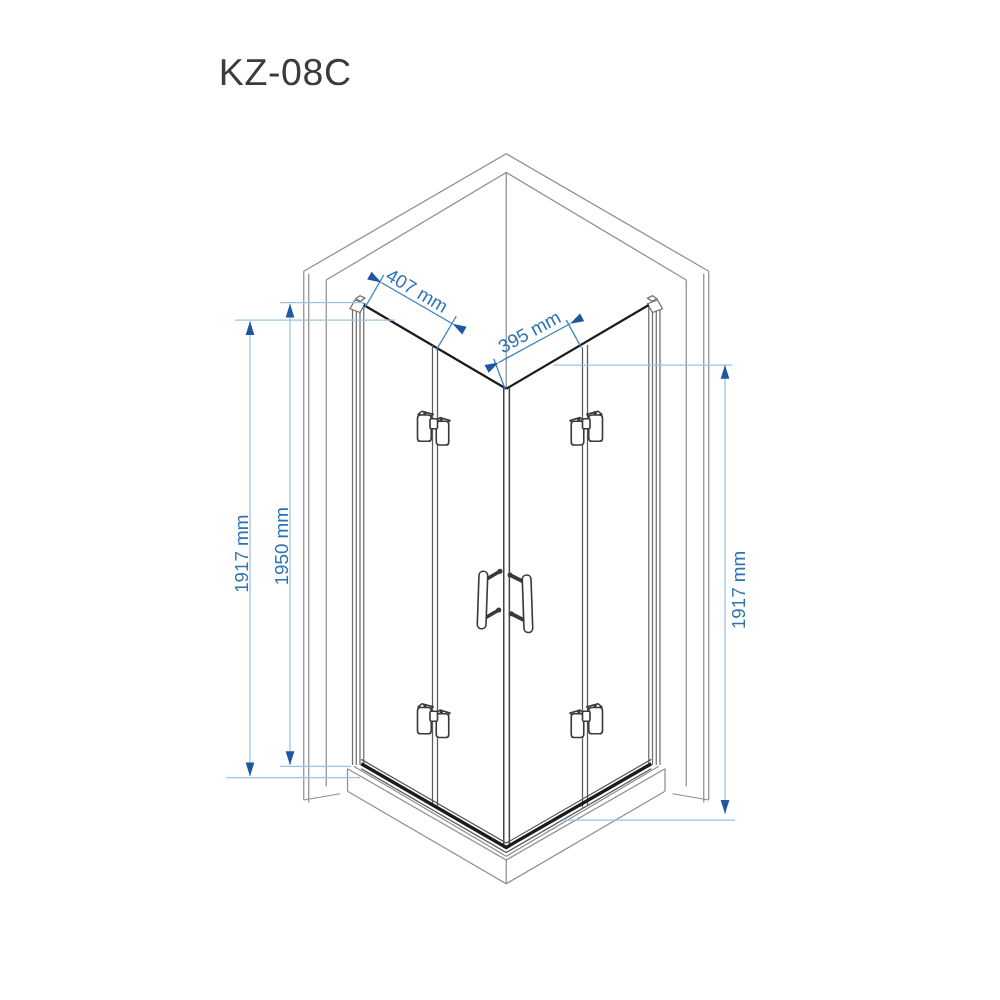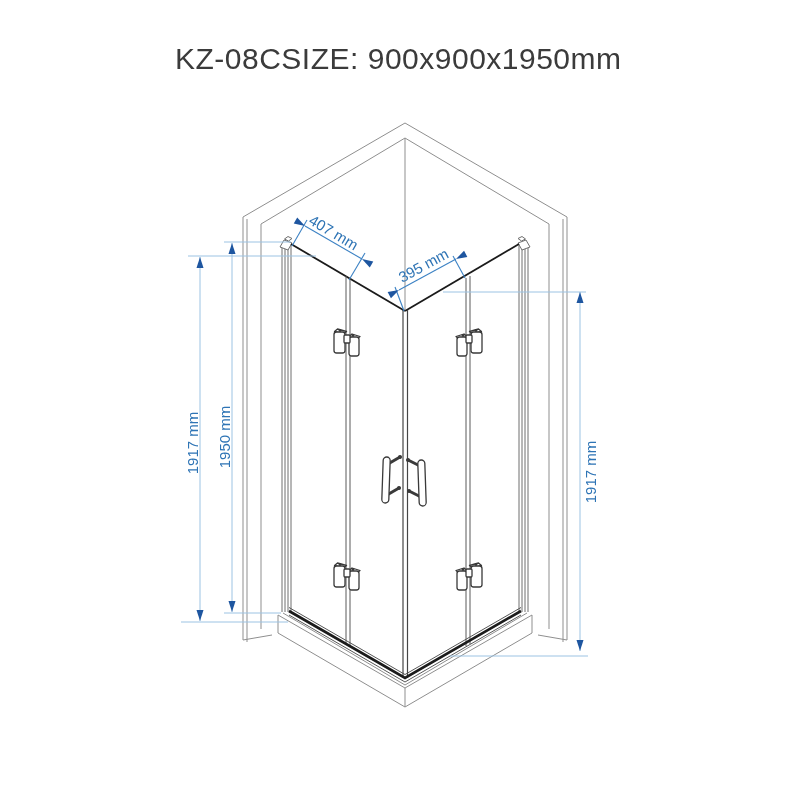--- a/index.html
+++ b/index.html
@@ -9,21 +9,21 @@
     --dimension-text:#2e74b5;
     --outline-dark:#1b1b1b;
     --outline-gray:#8f8f8f;
     --outline-mid:#6f6f6f;
     --title-text:#3b3b3b;
     --bg:#ffffff;
   }
   html,body{margin:0;padding:0;background:var(--bg);}
   .page{position:relative;width:800px;height:800px;background:var(--bg);overflow:hidden;
         font-family:"Liberation Sans",sans-serif;}
-  .title-row{position:absolute;left:175px;top:42px;display:flex;
+  .title-row{position:absolute;left:175px;top:42px;display:flex;gap:40px;
              font-size:30px;color:var(--title-text);letter-spacing:.5px;white-space:nowrap;}
   svg{position:absolute;left:0;top:0;}
   .wall{stroke:var(--outline-gray);fill:none;stroke-width:1;}
   .profile{stroke:var(--outline-mid);fill:none;stroke-width:1;}
   .cap{stroke:var(--outline-mid);fill:#fff;stroke-width:1;}
   .darkedge{stroke:var(--outline-dark);fill:none;stroke-width:1.8;}
   .railmain{stroke:var(--outline-dark);fill:none;stroke-width:2.6;}
   .railthin{stroke:#555;fill:none;stroke-width:1;}
   .fold{stroke:#5a5a5a;fill:none;stroke-width:1;}
   .dooredge{stroke:#454545;fill:none;stroke-width:1.2;}
@@ -36,21 +36,20 @@
   .dimtext{fill:var(--dimension-text);font-family:"Liberation Sans",sans-serif;
            font-size:15px;text-anchor:middle;}
 </style>
 </head>
 <body>
 
 <div class="page">
 
   <div class="title-row">
     <span>KZ-08C</span>
-    <span>SIZE: 900x900x1950mm</span>
   </div>
 
   <svg width="800" height="800" viewBox="0 0 800 800">
 
     <defs>
       <g id="hinge">
         <path d="M-13.5,-12.5 L-10.5,-15 L-1.5,-12.5 L-4.5,-10 Z" class="hw"></path>
         <rect x="-14" y="-12" width="11" height="21" rx="2.5" class="hw"></rect>
         <path d="M1,-7.5 L4,-10 L12,-7.5 L9,-5 Z" class="hw"></path>
         <rect x="1" y="-7" width="10" height="19" rx="2.5" class="hw"></rect>

